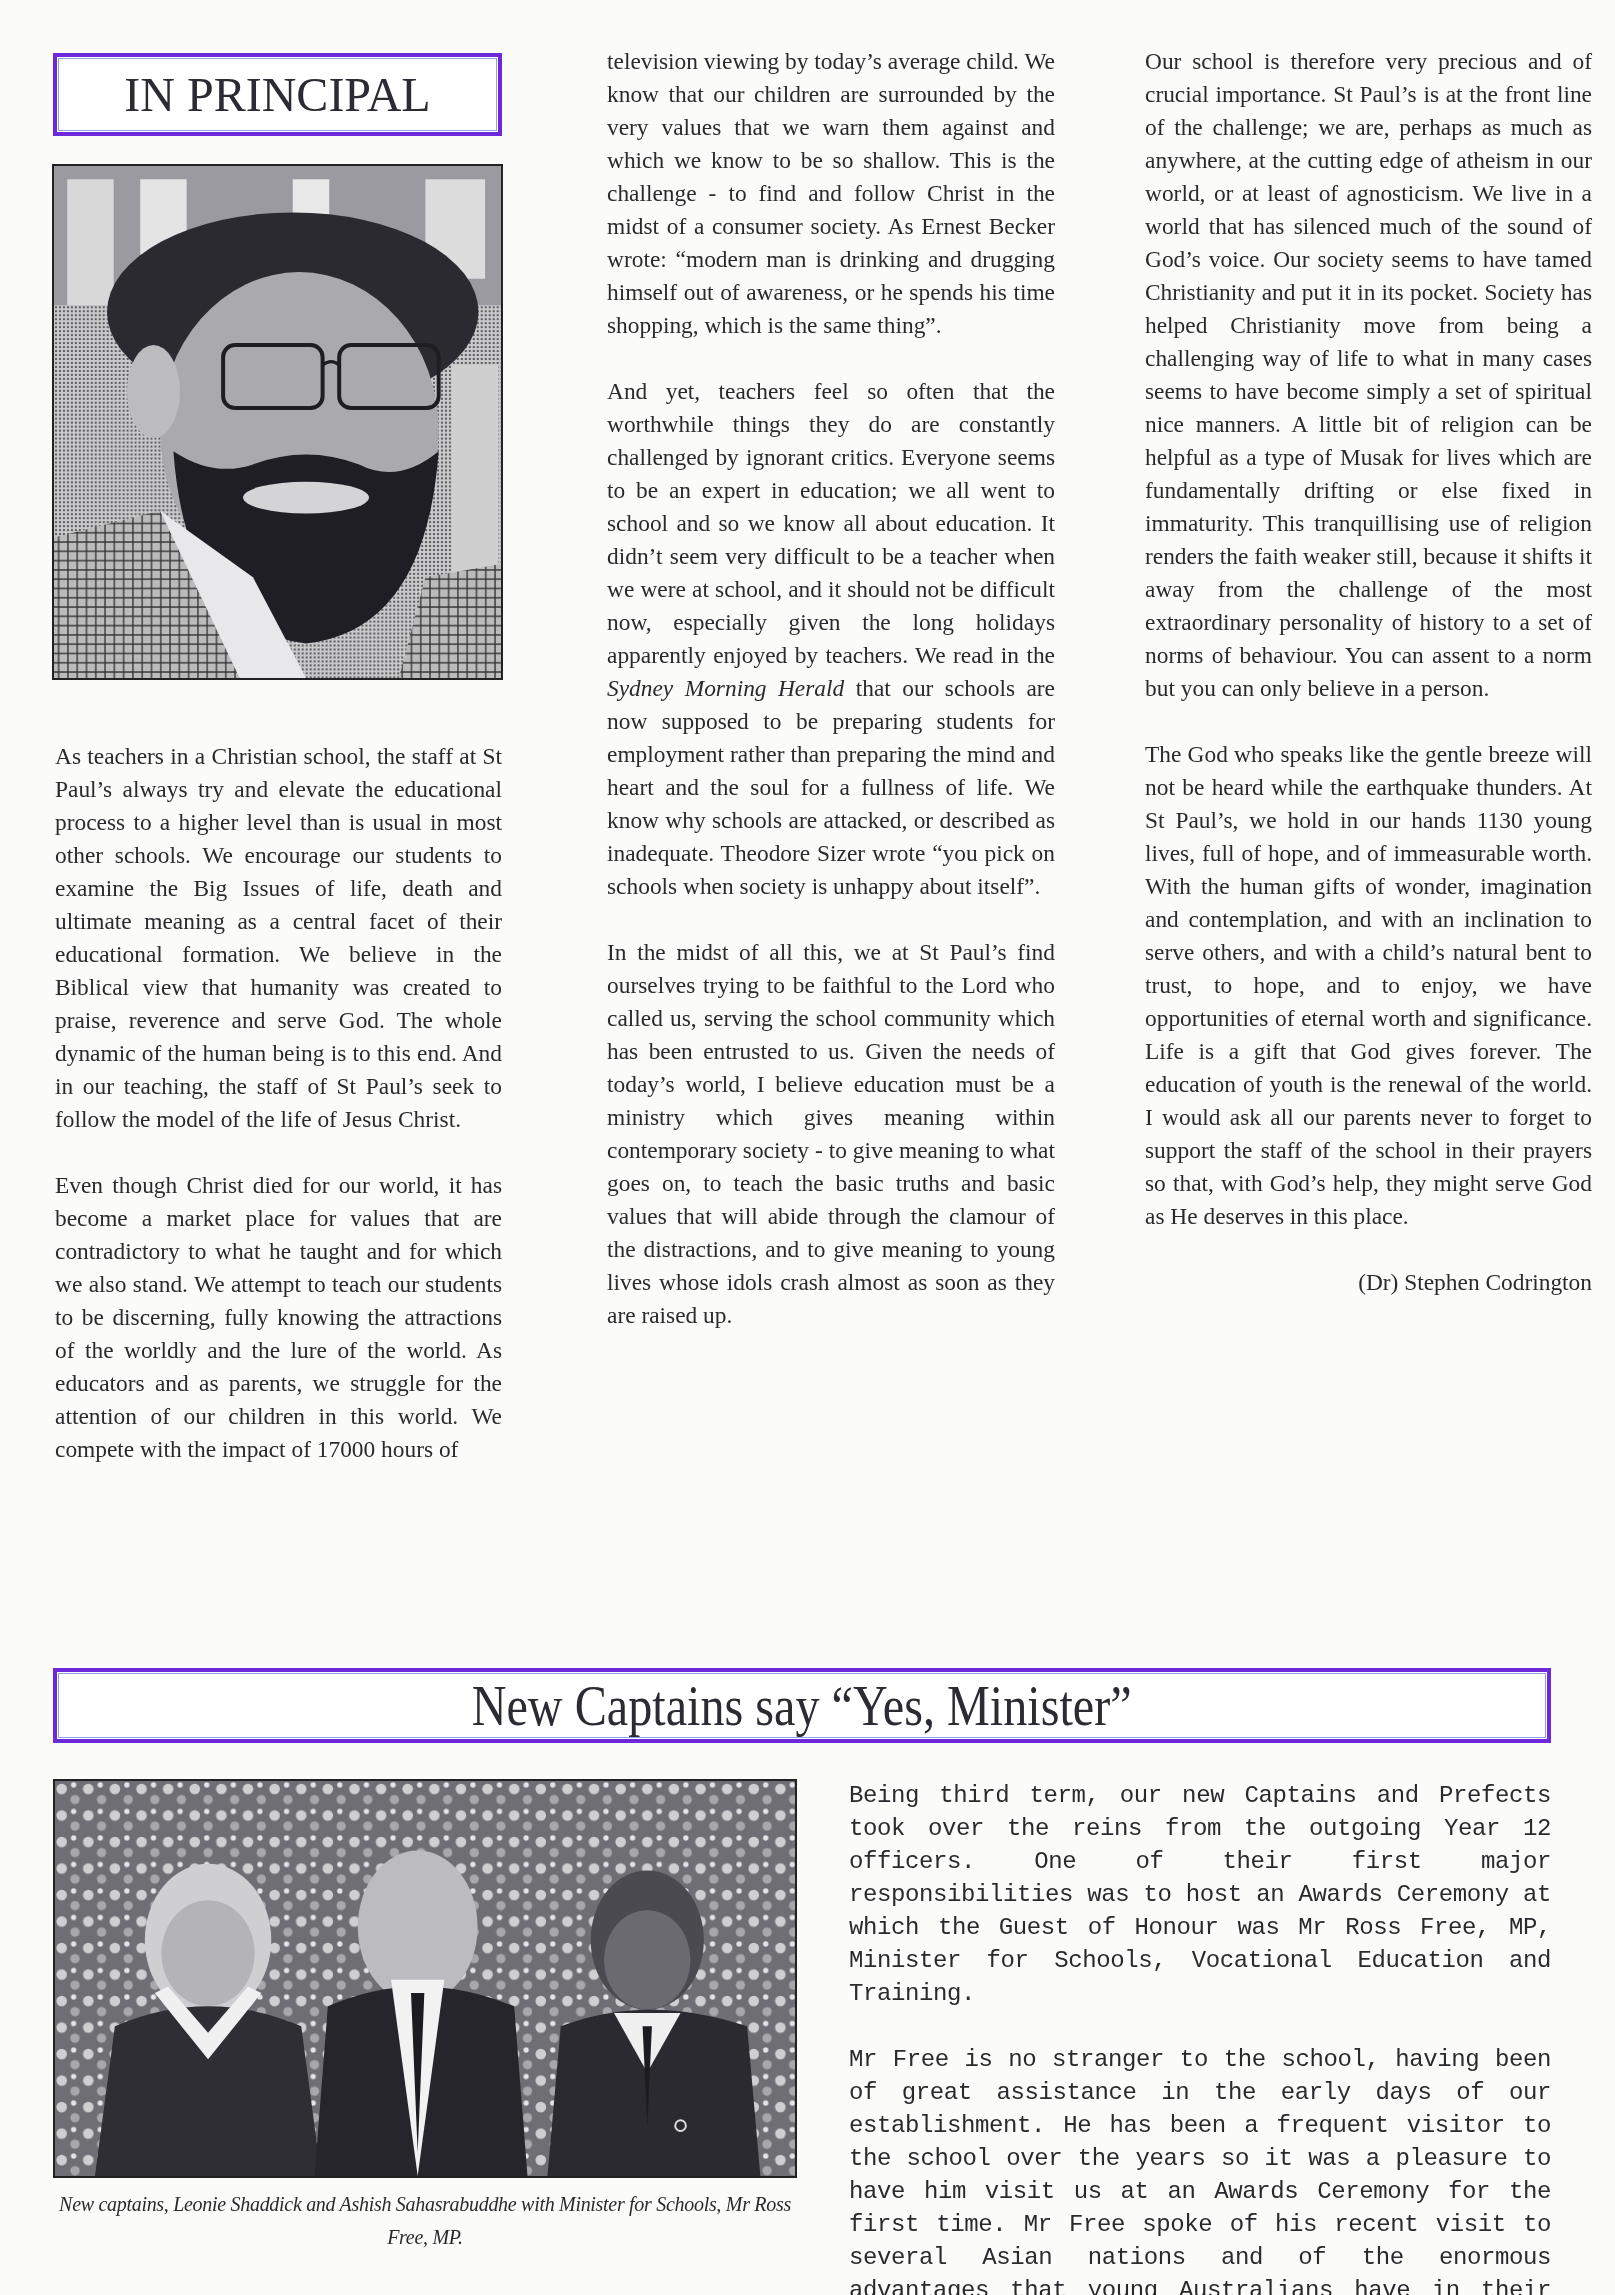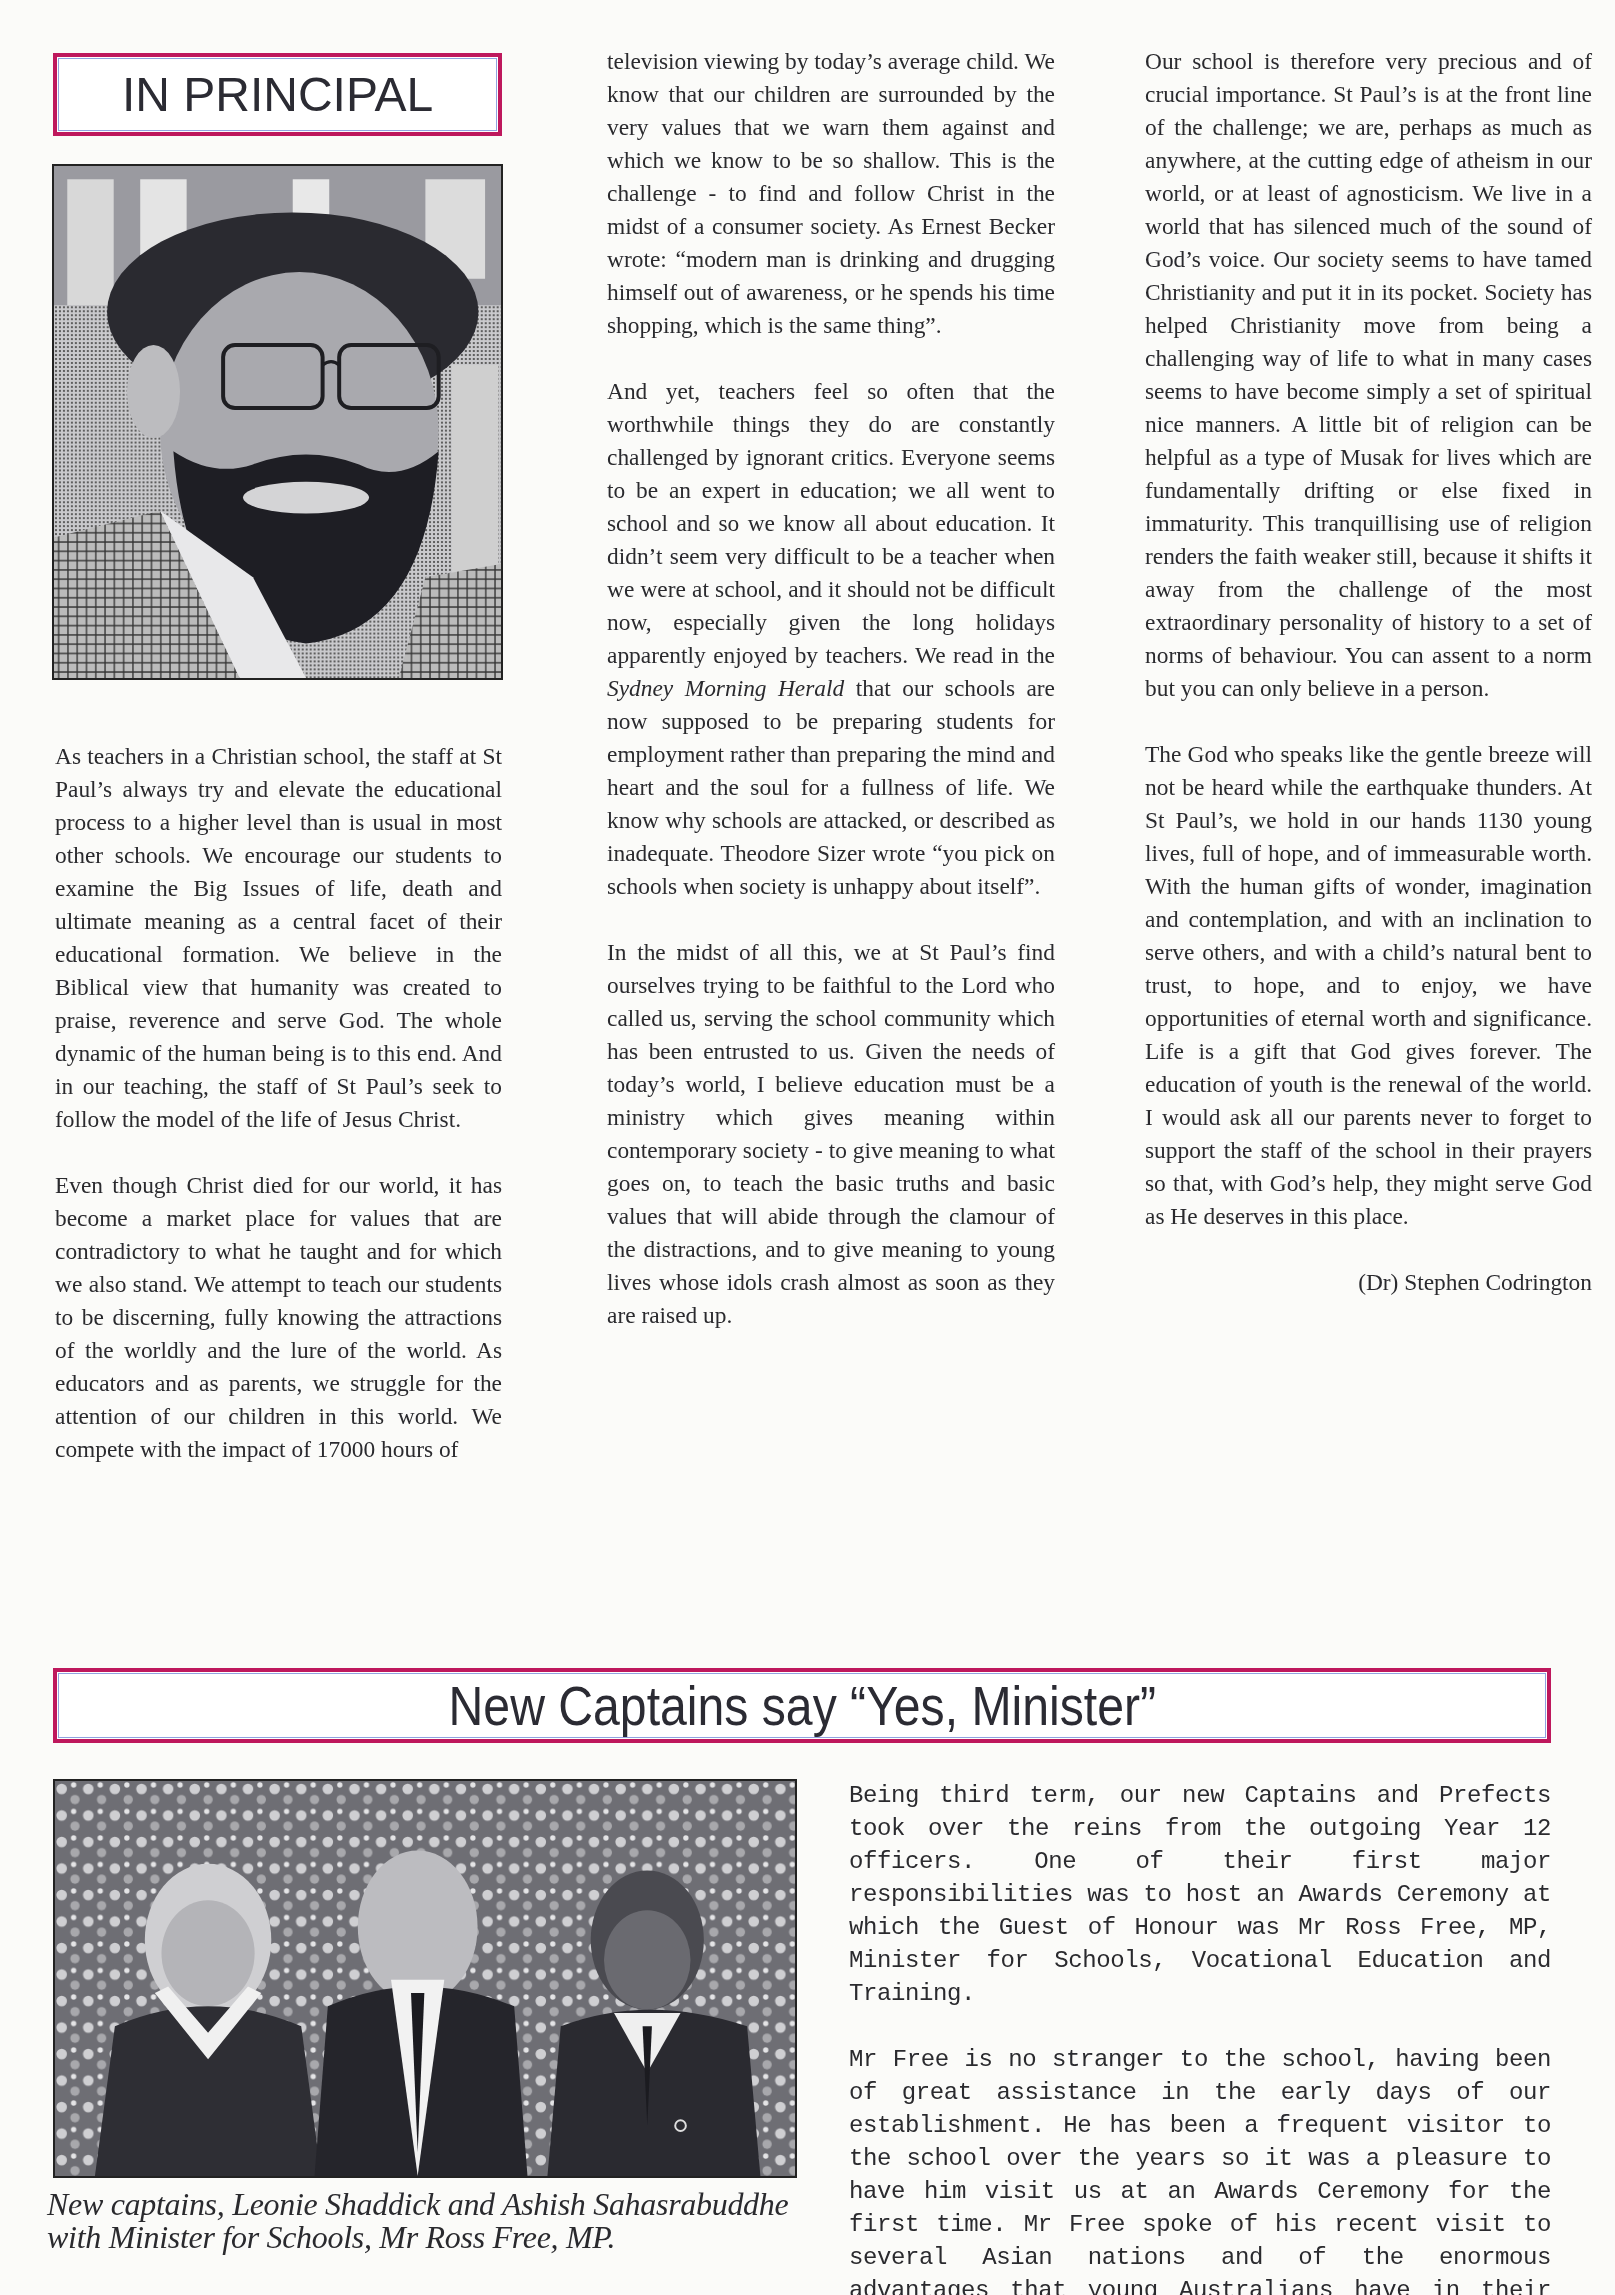--- a/index.html
+++ b/index.html
@@ -4,25 +4,25 @@
 <style>
   html, body { margin: 0; padding: 0; }
   body {
     width: 1615px; height: 2295px; position: relative; overflow: hidden;
     background: #fbfbf9;
     color: #2a2a2e;
     font-family: "Liberation Serif", "DejaVu Serif", serif;
   }
   .banner {
     position: absolute; box-sizing: border-box;
-    border: 4px solid #be185d;
+    border: 4px solid #6d28d9;
     outline: 1.3px solid #8fa3e0; outline-offset: -6.7px;
     background: #ffffff;
     display: flex; align-items: center; justify-content: center;
-    font-family: Liberation Sans, sans-serif;
+    font-family: Liberation Serif, serif;
     color: #2b2b33;
   }
   #banner-principal { left: 53px; top: 53px; width: 449px; height: 83px; font-size: 48px; letter-spacing: 0px; }
   #banner-captains { left: 53px; top: 1668px; width: 1498px; height: 75px; font-size: 56px; transform-origin: center; }
   #banner-captains span { display: inline-block; transform: scaleX(0.86); }
 
   .photo {
     position: absolute; box-sizing: border-box; border: 2px solid #222;
     overflow: hidden;
   }
@@ -43,21 +43,21 @@
   #captains-text {
     position: absolute; left: 849px; top: 1779px; width: 702px;
     font-size: 24px; line-height: 33px; text-align: justify;
     letter-spacing: -0.4px;
     font-family: Liberation Mono, monospace;
   }
   #captains-text p { margin: 0 0 33px 0; }
 
   #caption {
     position: absolute; left: 47px; top: 2188px; width: 756px;
-    font-size: 32px; line-height: 33px; font-style: italic; 
+    font-size: 20px; line-height: 33px; font-style: italic; text-align: center;
     letter-spacing: -0.3px;
   }
   em { font-style: italic; }
 </style>
 </head>
 <body>
 
 <div id="banner-principal" class="banner">
   <span>IN PRINCIPAL</span>
 </div>

